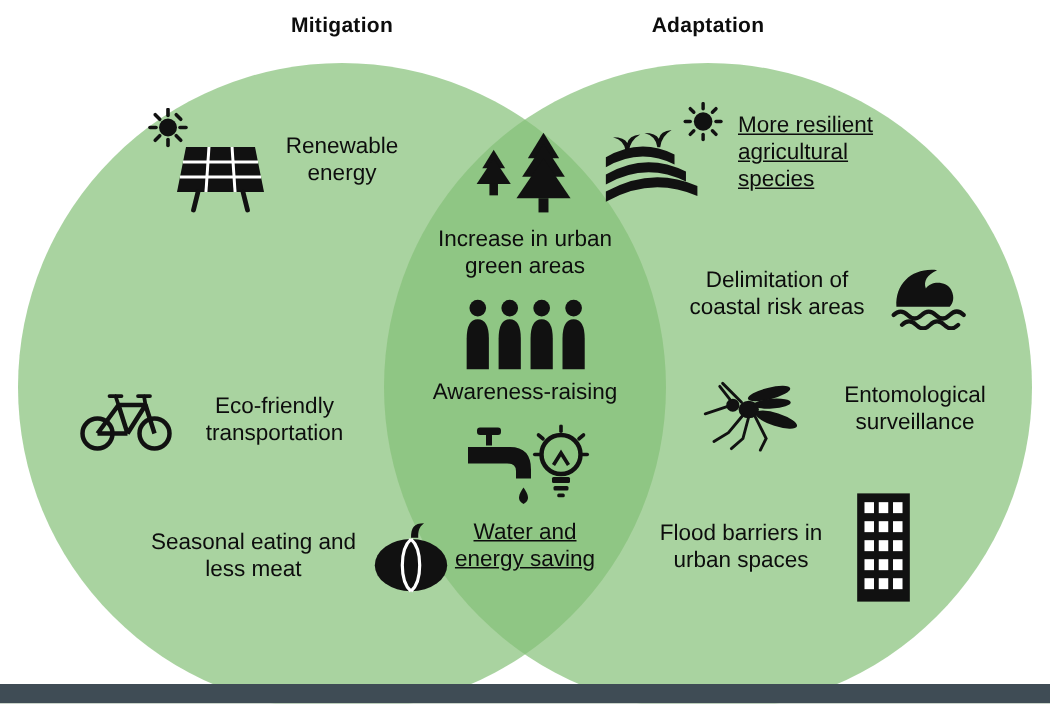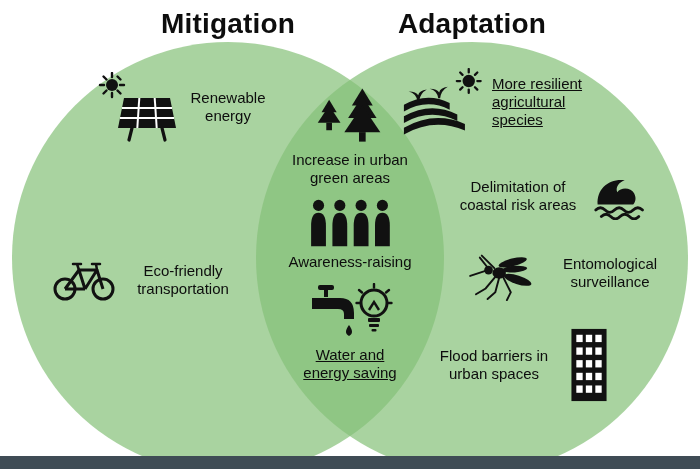--- a/index.html
+++ b/index.html
@@ -8,21 +8,21 @@
     overflow:hidden;font-family:"Liberation Sans",sans-serif;color:#0d0d0d;
   }
   .circle{
     position:absolute;top:42px;width:432px;height:432px;border-radius:50%;
     background:rgba(133,193,120,0.7);
   }
   .circle-left{left:12px;}
   .circle-right{left:256px;}
   .venn-title{
     position:absolute;top:8px;width:200px;text-align:center;
-    font-size:28px;font-weight:700;letter-spacing:.2px;
+    font-size:14px;font-weight:700;letter-spacing:.2px;
   }
   .title-mitigation{left:128px;}
   .title-adaptation{left:372px;}
   .item{position:absolute;display:flex;align-items:center;gap:8px;}
   .label{font-size:15px;line-height:1.22;text-align:center;}
   .label.left{text-align:left;}
   .icon{flex:0 0 auto;line-height:0;}
   .icon svg{display:block;}
   .overlap-col{
     position:absolute;left:280px;top:86px;width:140px;
@@ -81,20 +81,33 @@
       <svg width="64" height="44" viewBox="0 0 64 44" fill="none" stroke="#111">
         <circle cx="13" cy="31" r="10" stroke-width="3"></circle>
         <circle cx="51" cy="31" r="10" stroke-width="3"></circle>
         <path d="M13 31 H33 M13 31 L27 12 H45 L51 31 M33 31 L27 12 M33 31 L45 12" stroke-width="3" stroke-linejoin="round"></path>
         <path d="M45 12 L44 6 M40 6 H48 M27 12 L25 6 M21 6 H29" stroke-width="2.5" stroke-linecap="round"></path>
       </svg>
     </span>
     <span class="label" style="width:118px;">Eco-friendly transportation</span>
   </div>
 
+  <div class="item" style="left:100px;top:346px;">
+    <span class="label" style="width:138px;">Seasonal eating and less meat</span>
+    <span class="icon">
+      <svg width="56" height="50" viewBox="0 0 58 50">
+        <path fill="#111" d="M29 12 C29 5 31 2 38 2 C34 5 34 8 34 12 Z"></path>
+        <ellipse cx="29" cy="31" rx="25" ry="18" fill="#111"></ellipse>
+        <g stroke="#fff" stroke-width="2.2" fill="none">
+          <path d="M29 13 C21 20 21 42 29 49"></path>
+          <path d="M29 13 C37 20 37 42 29 49"></path>
+        </g>
+      </svg>
+    </span>
+  </div>
 
   <div class="overlap-col">
     <span class="icon">
       <svg width="74" height="60" viewBox="0 0 78 62" fill="#111">
         <polygon points="52,2 41,20 63,20"></polygon>
         <polygon points="52,10 37,33 67,33"></polygon>
         <polygon points="52,20 33,48 71,48"></polygon>
         <rect x="48.5" y="48" width="7" height="10"></rect>
         <polygon points="17,14 9,27 25,27"></polygon>
         <polygon points="17,20 5,38 29,38"></polygon>

